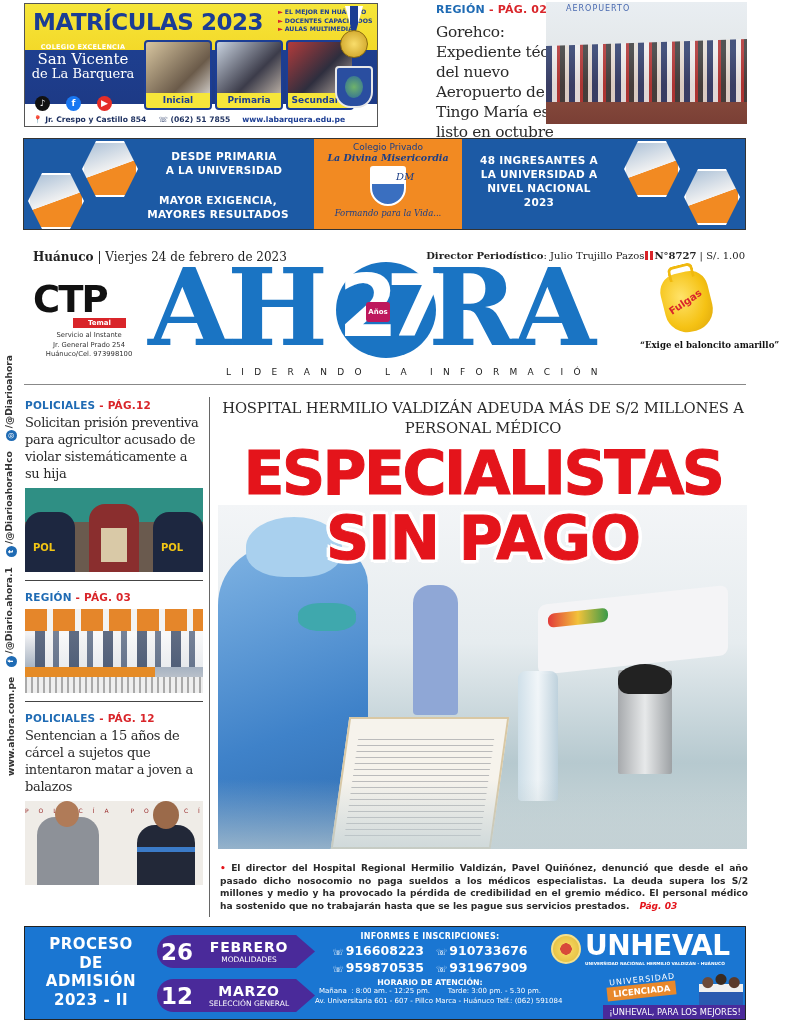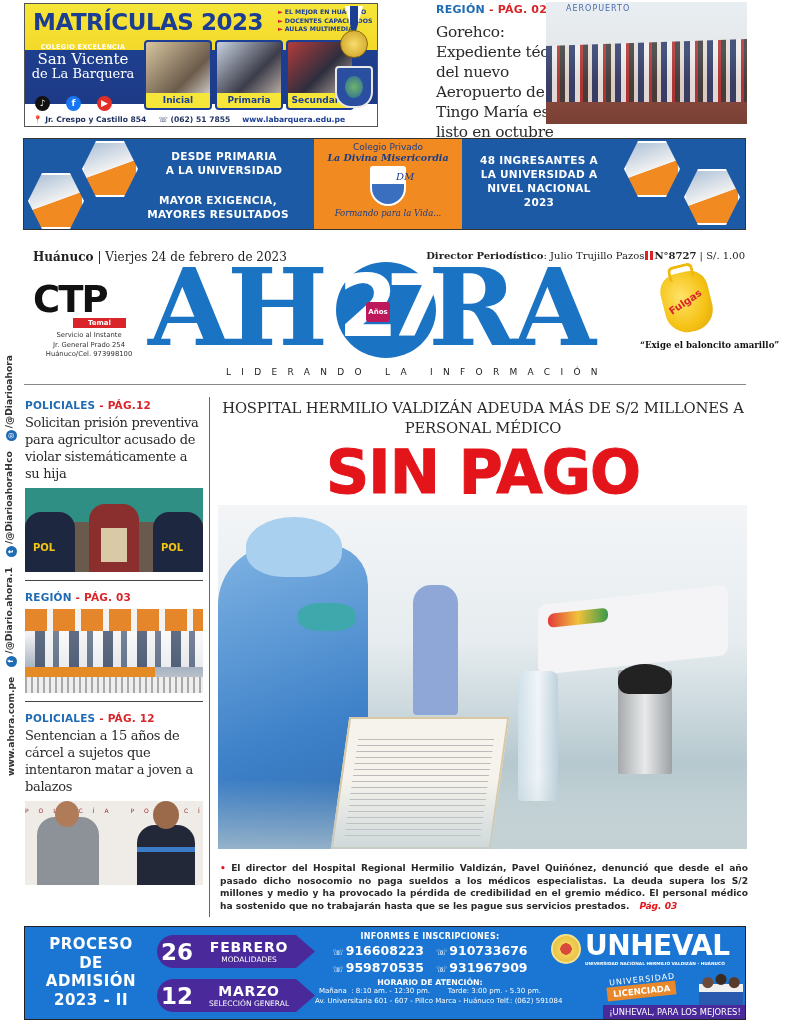--- a/index.html
+++ b/index.html
@@ -349,20 +349,21 @@
     <div class="bed"></div>
     <div class="bin"></div>
     <div class="bottle"></div>
   <div class="nurse"></div>
     <div class="cap"></div>
     <div class="mask"></div>
     <div class="clip"></div>
     <div class="floor"></div>
 </div>
 <div class="big-head">
+  <div class="l1">ESPECIALISTAS</div>
   <div class="l2">SIN PAGO</div>
 </div>
 <div class="lead-caption">
   <span class="dot">•</span> <span>El director del Hospital Regional Hermilio Valdizán, Pavel Quiñónez, denunció que desde el año pasado dicho nosocomio no paga sueldos a los médicos especialistas. La deuda supera los S/2 millones y medio y ha provocado la pérdida de credibilidad en el gremio médico. El personal médico ha sostenido que no trabajarán hasta que se les pague sus servicios prestados.</span><span class="pg">Pág. 03</span>
 </div>
 
 <div class="ad-unheval">
   <div class="proc">
     <div>PROCESO</div>
       <div>DE</div>
@@ -383,21 +384,21 @@
         <div class="b">SELECCIÓN GENERAL</div>
       </div>
   </div>
   <div class="info">
     <div class="h">INFORMES E INSCRIPCIONES:</div>
     <div class="phones">
       <div><span>916608223</span><span>910733676</span></div>
       <div><span>959870535</span><span>931967909</span></div>
     </div>
     <div class="h2">HORARIO DE ATENCIÓN:</div>
-    <div class="sm" style="white-space:pre">Mañana  : 8:10 am. - 12:30 pm.        Tarde: 3:00 pm. - 5.30 pm.</div>
+    <div class="sm" style="white-space:pre">Mañana  : 8:00 am. - 12:25 pm.        Tarde: 3:00 pm. - 5.30 pm.</div>
     <div class="sm">Av. Universitaria 601 - 607 - Pillco Marca - Huánuco Telf.: (062) 591084</div>
   </div>
   <div class="uni">
     <div class="seal"></div>
     <div class="name">UNHEVAL</div>
     <div class="sub">UNIVERSIDAD NACIONAL HERMILIO VALDIZÁN - HUÁNUCO</div>
     <div class="u1">UNIVERSIDAD</div>
     <div class="lic">LICENCIADA</div>
     <div class="students"></div>
     <div class="slogan">¡UNHEVAL, PARA LOS MEJORES!</div>

